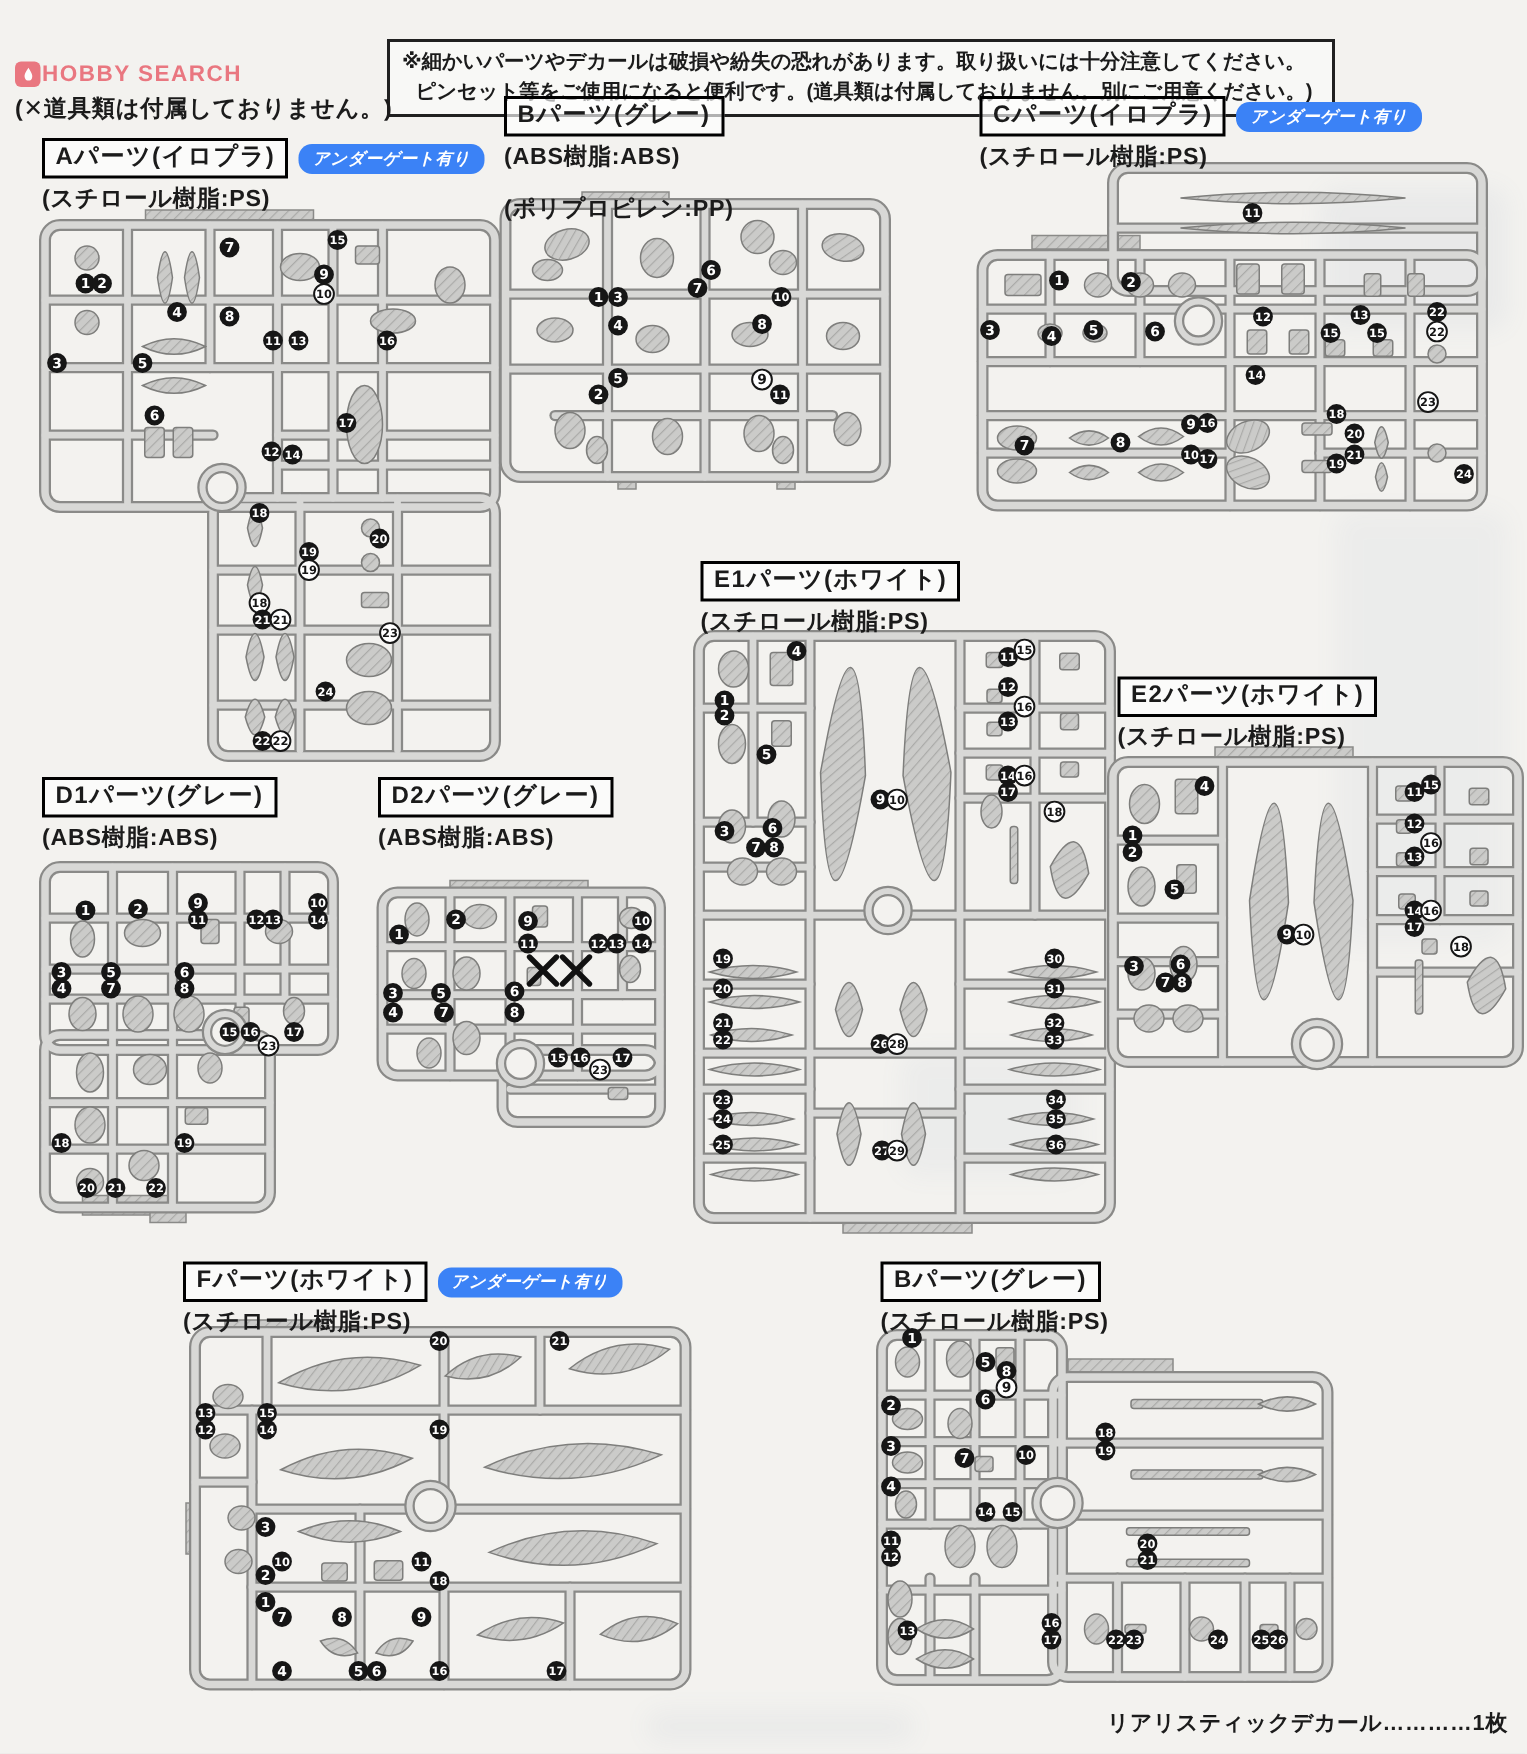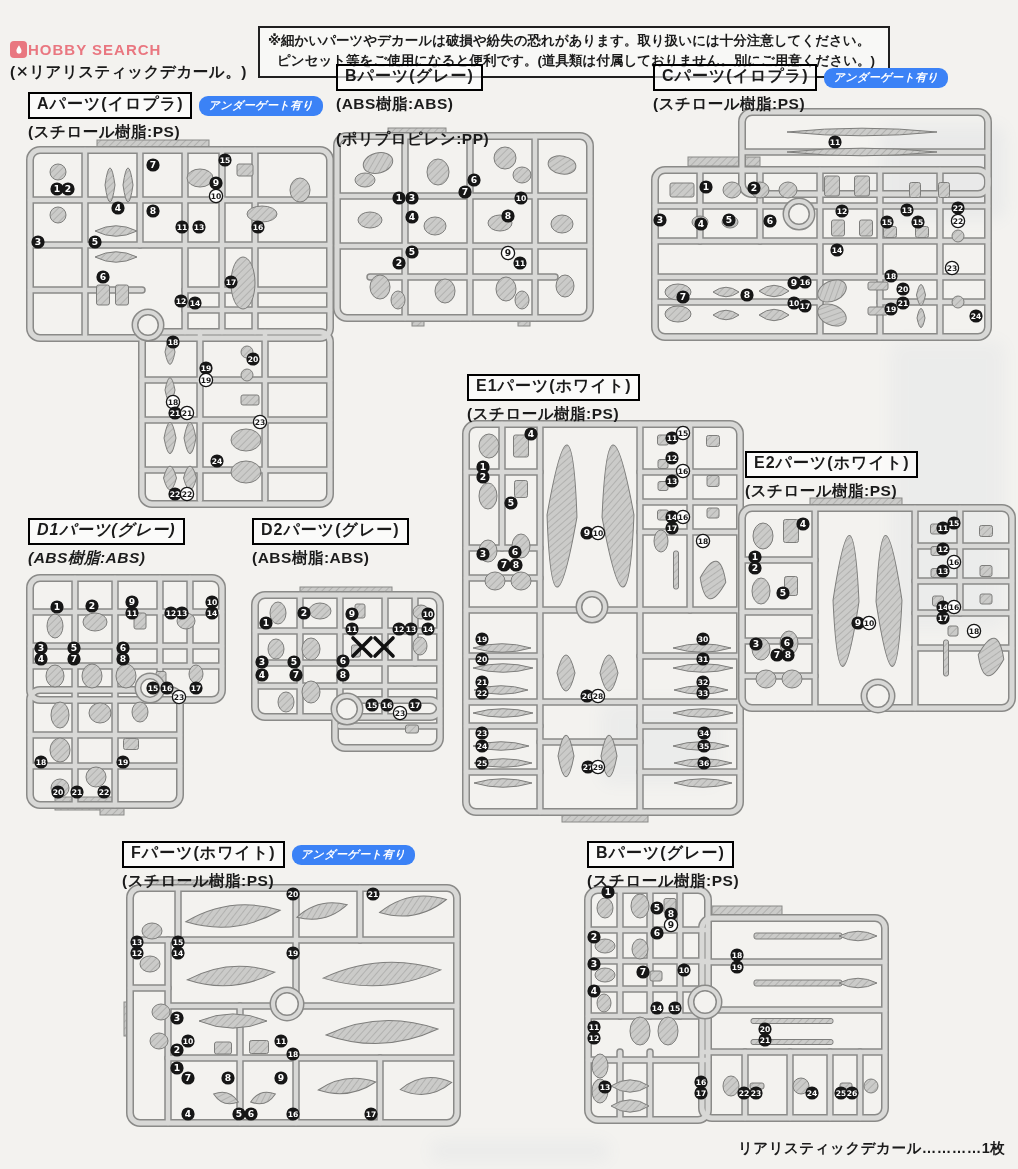--- a/index.html
+++ b/index.html
@@ -975,21 +975,21 @@
     </span>
     <span>HOBBY SEARCH</span>
   </div>
 
 
   <div class="notice-box">
     <div class="l1">※細かいパーツやデカールは破損や紛失の恐れがあります。取り扱いには十分注意してください。</div>
     <div class="l2">ピンセット等をご使用になると便利です。(道具類は付属しておりません。別にご用意ください。)</div>
   </div>
 
-  <div class="unused-note">(✕リアリスティックデカール。)</div>
+  <div class="unused-note">(✕道具類は付属しておりません。)</div>
 
   <div class="part-section" style="left:28px;top:92px;">
     <div class="label-row">
       <span class="part-label">Aパーツ(イロプラ)</span>
       <span class="undergate-pill">アンダーゲート有り</span>
     </div>
     <div class="material">(スチロール樹脂:PS)</div>
   </div>
 
   <div class="part-section" style="left:336px;top:64px;">
@@ -1001,21 +1001,21 @@
   </div>
 
   <div class="part-section" style="left:653px;top:64px;">
     <div class="label-row">
       <span class="part-label">Cパーツ(イロプラ)</span>
       <span class="undergate-pill">アンダーゲート有り</span>
     </div>
     <div class="material">(スチロール樹脂:PS)</div>
   </div>
 
-  <div class="part-section" style="left:28px;top:518px;font-style:italic;">
+  <div class="part-section" style="left:28px;top:518px;">
     <div class="label-row">
       <span class="part-label">D1パーツ(グレー)</span>
     </div>
     <div class="material">(ABS樹脂:ABS)</div>
   </div>
 
   <div class="part-section" style="left:252px;top:518px;">
     <div class="label-row">
       <span class="part-label">D2パーツ(グレー)</span>
     </div>

